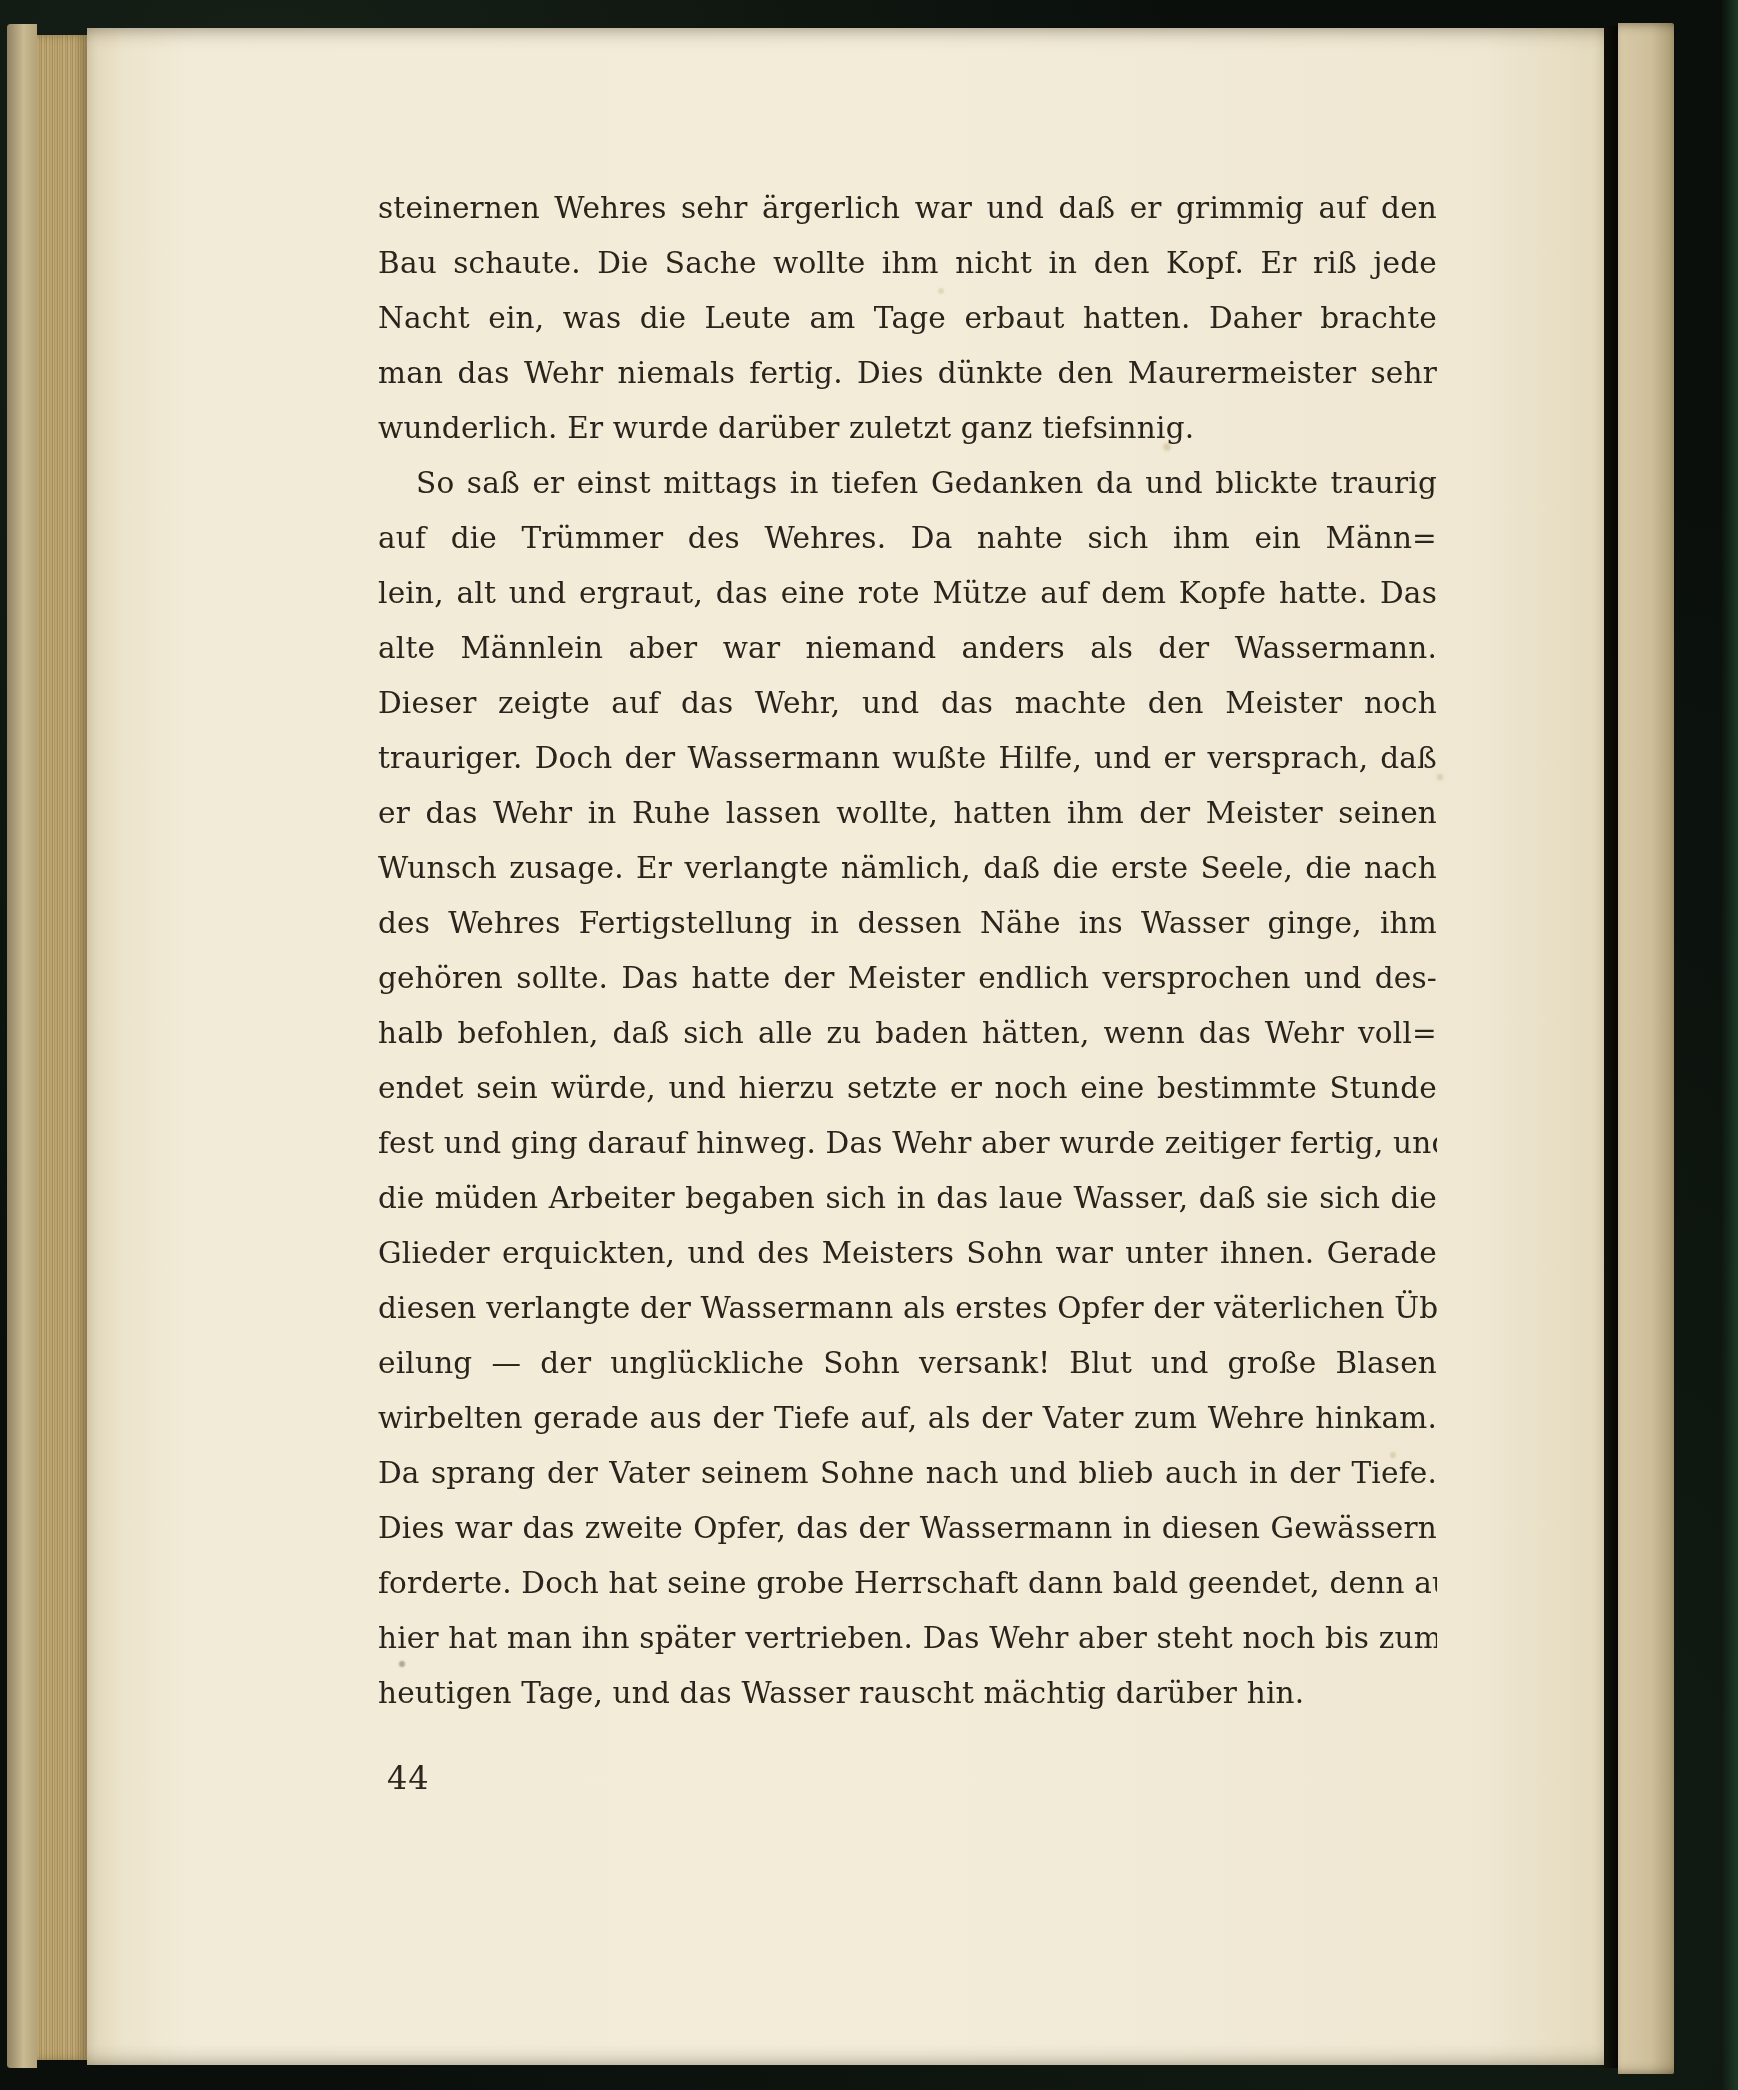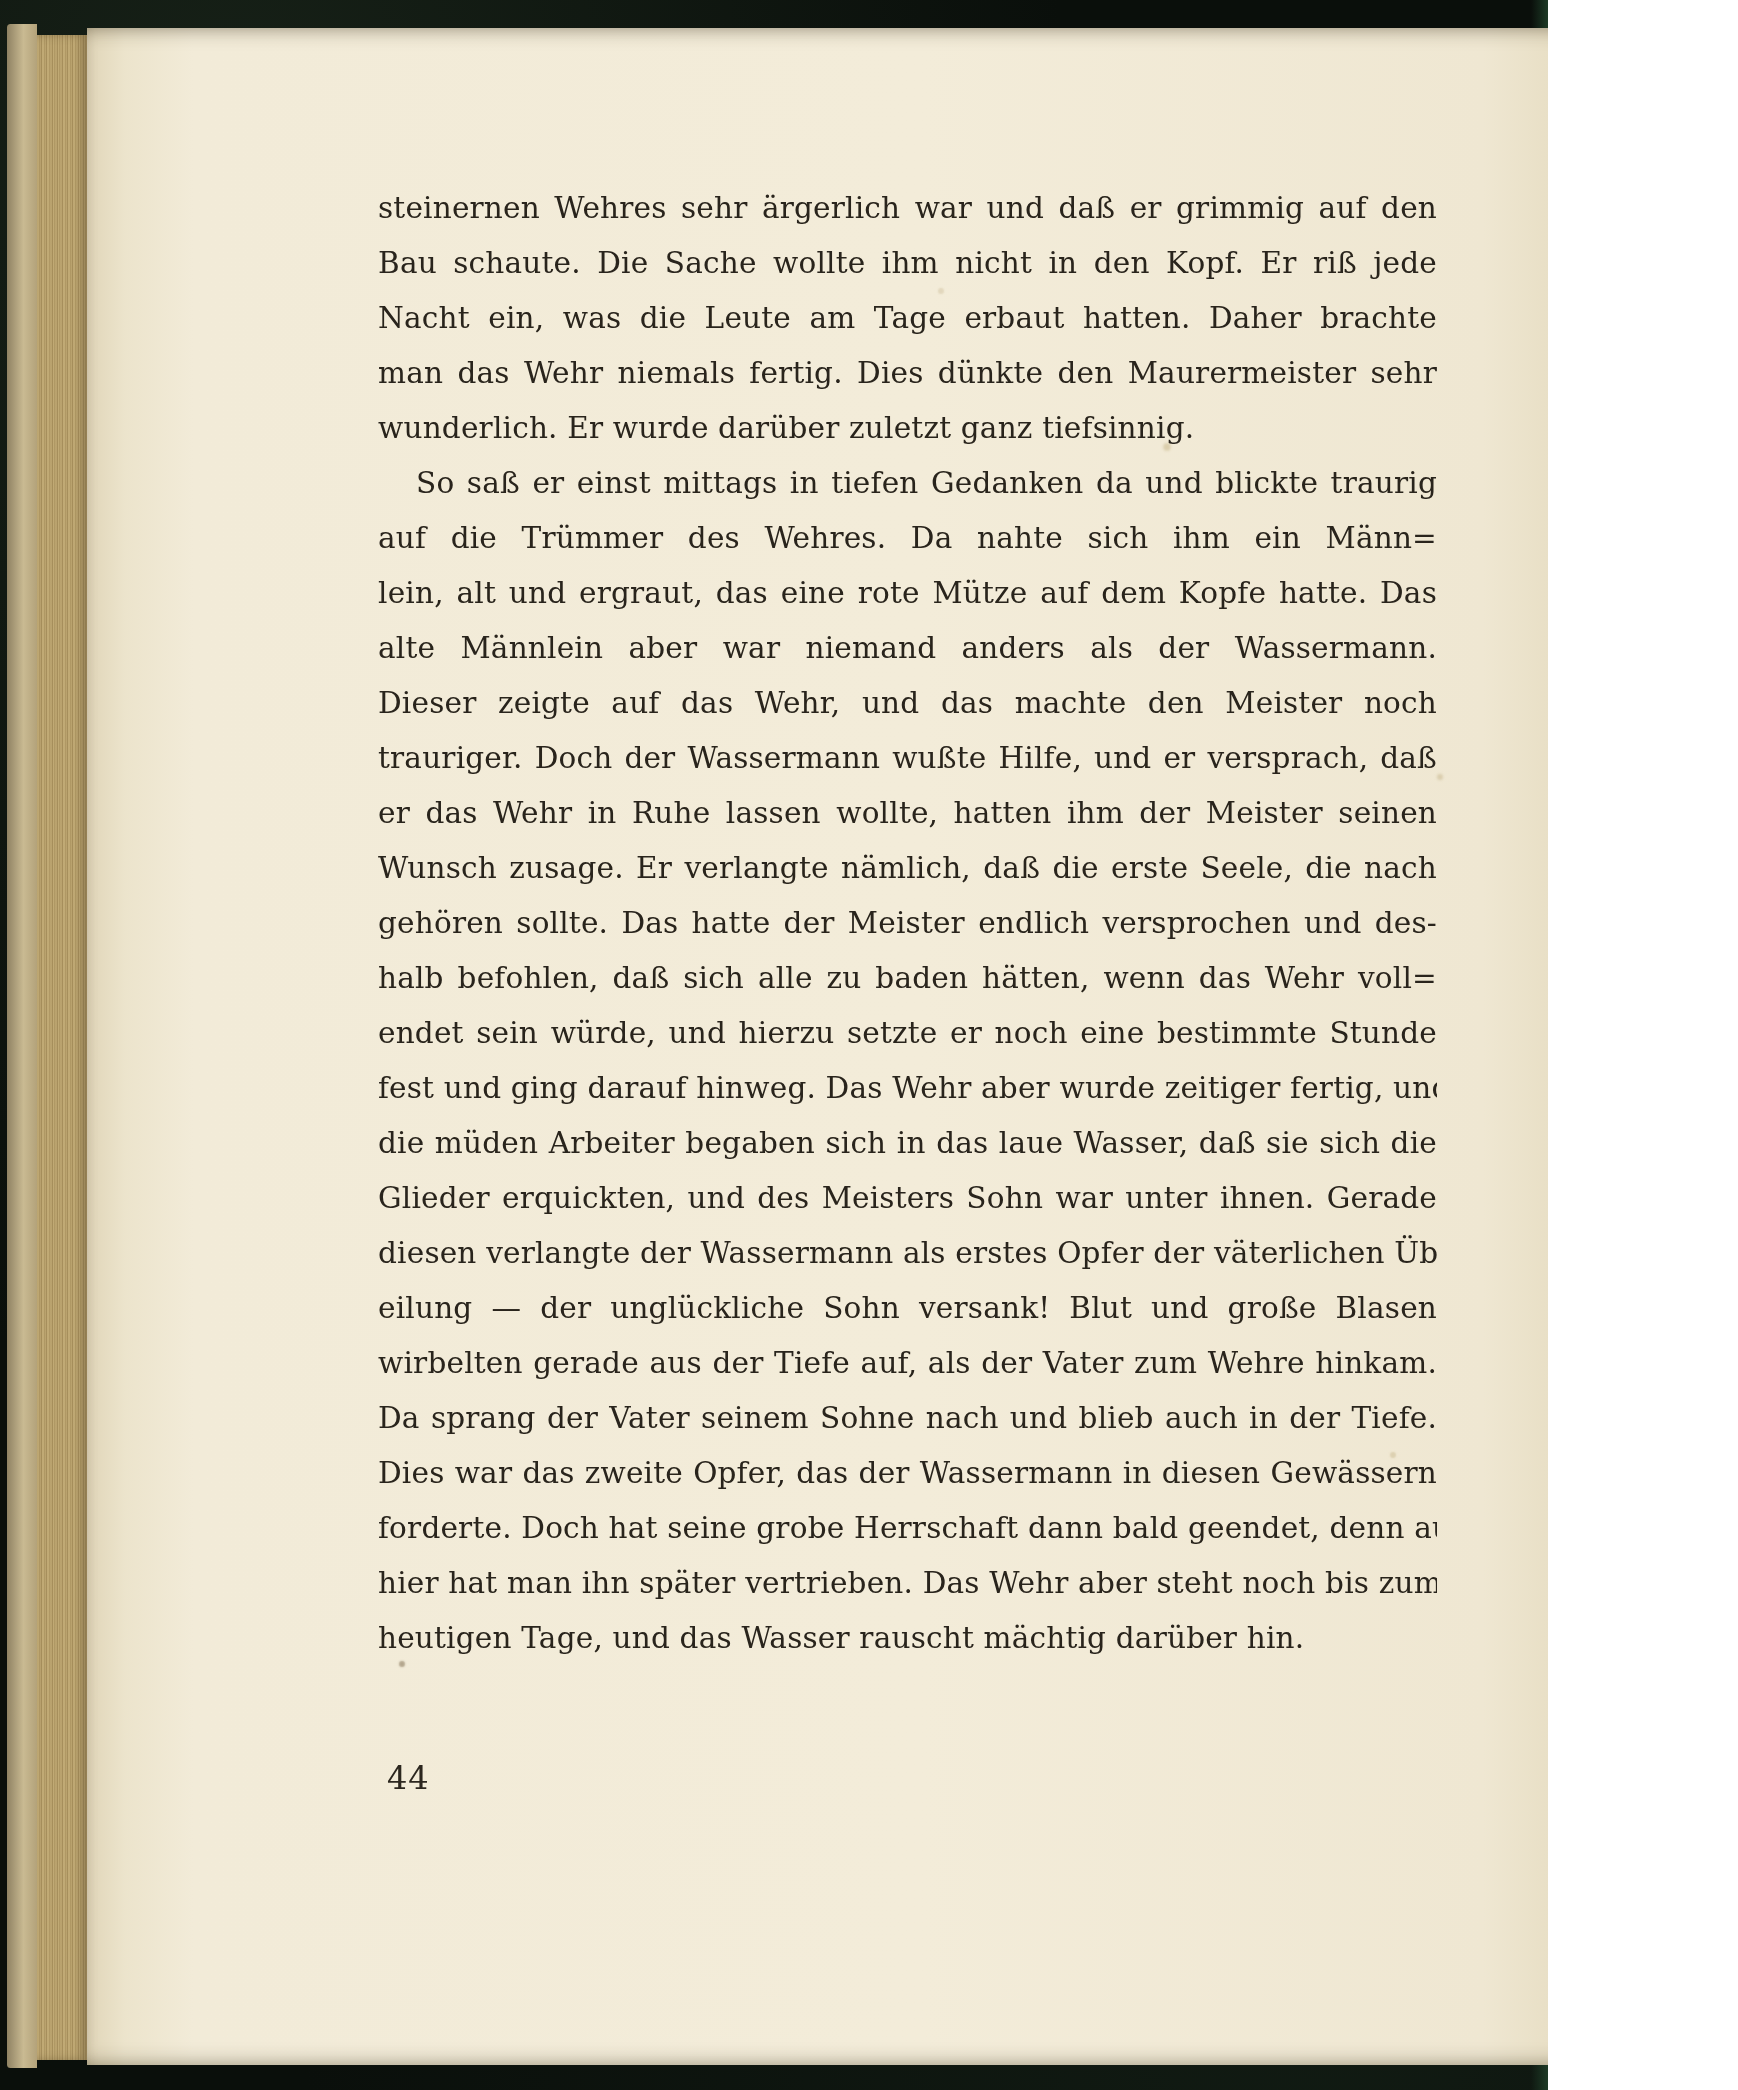--- a/index.html
+++ b/index.html
@@ -2,21 +2,21 @@
 <html style="font-size:14px"><head>
 <meta charset="utf-8">
 <style>
   html,body{margin:0;padding:0;}
   body{
     width:1738px;height:2091px;
     font-family:"DejaVu Serif","Liberation Serif",serif;
     overflow:hidden;
   }
   .scene{
-    position:relative;width:1548px;height:2091px;overflow:hidden;
+    position:relative;width:1738px;height:2091px;overflow:hidden;
     background:
       radial-gradient(ellipse at 15% 8%, rgba(46,66,46,.35), transparent 45%),
       radial-gradient(ellipse at 85% 90%, rgba(34,56,38,.30), transparent 55%),
       radial-gradient(ellipse at 50% 50%, rgba(24,36,26,.25), transparent 70%),
       #0a0f0b;
   }
   .bg-right-strip{
     position:absolute;right:0;top:0;width:17.4px;height:100%;
     background:linear-gradient(90deg, rgba(20,40,26,0), #1d3a26);
   }
@@ -105,20 +105,21 @@
         </div>
       <div class="para indent">
           <div class="line">So saß er einst mittags in tiefen Gedanken da und blickte traurig</div>
           <div class="line">auf die Trümmer des Wehres. Da nahte sich ihm ein Männ=</div>
           <div class="line">lein, alt und ergraut, das eine rote Mütze auf dem Kopfe hatte. Das</div>
           <div class="line">alte Männlein aber war niemand anders als der Wassermann.</div>
           <div class="line">Dieser zeigte auf das Wehr, und das machte den Meister noch</div>
           <div class="line">trauriger. Doch der Wassermann wußte Hilfe, und er versprach, daß</div>
           <div class="line">er das Wehr in Ruhe lassen wollte, hatten ihm der Meister seinen</div>
           <div class="line">Wunsch zusage. Er verlangte nämlich, daß die erste Seele, die nach</div>
+          <div class="line">des Wehres Fertigstellung in dessen Nähe ins Wasser ginge, ihm</div>
           <div class="line">gehören sollte. Das hatte der Meister endlich versprochen und des-</div>
           <div class="line">halb befohlen, daß sich alle zu baden hätten, wenn das Wehr voll=</div>
           <div class="line">endet sein würde, und hierzu setzte er noch eine bestimmte Stunde</div>
           <div class="line">fest und ging darauf hinweg. Das Wehr aber wurde zeitiger fertig, und</div>
           <div class="line">die müden Arbeiter begaben sich in das laue Wasser, daß sie sich die</div>
           <div class="line">Glieder erquickten, und des Meisters Sohn war unter ihnen. Gerade</div>
           <div class="line">diesen verlangte der Wassermann als erstes Opfer der väterlichen Über=</div>
           <div class="line">eilung — der unglückliche Sohn versank! Blut und große Blasen</div>
           <div class="line">wirbelten gerade aus der Tiefe auf, als der Vater zum Wehre hinkam.</div>
           <div class="line">Da sprang der Vater seinem Sohne nach und blieb auch in der Tiefe.</div>

